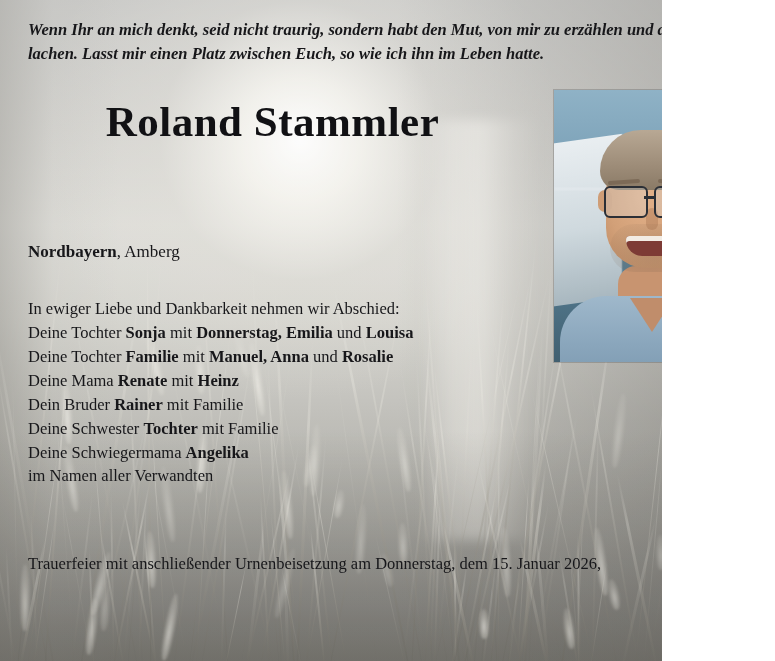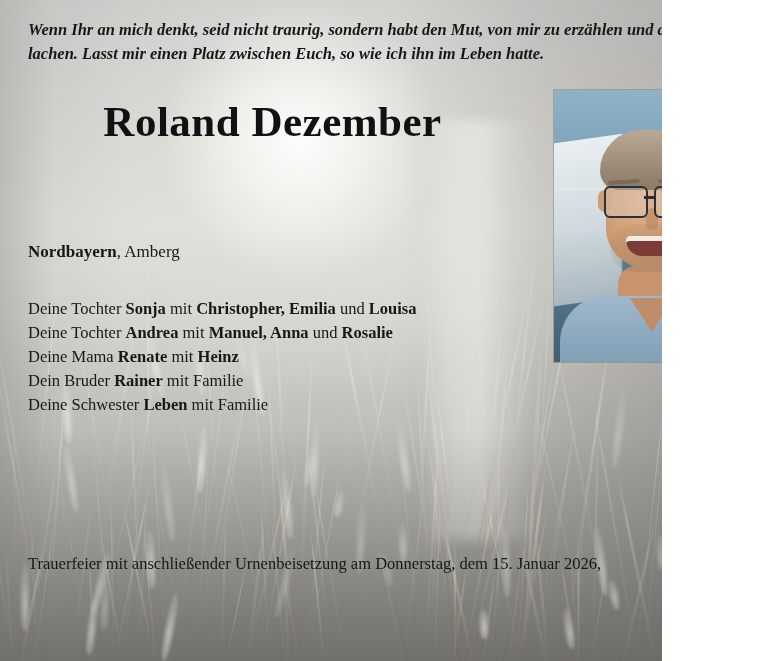--- a/index.html
+++ b/index.html
@@ -420,34 +420,37 @@
       <div class="plume" style="left: 694.011px; top: 526.012px; height: 49.2723px; opacity: 0.32; transform: rotate(-1.3deg);"></div>
       <div class="plume" style="left: 608.513px; top: 578.989px; height: 31.1861px; opacity: 0.57; transform: rotate(-11deg);"></div>
       <div class="plume" style="left: 309.813px; top: 423.743px; height: 71.7556px; opacity: 0.48; transform: rotate(2.9deg);"></div>
     </div>
   <div class="wash"></div>
 
   <div class="content">
 
     <div class="motto">Wenn Ihr an mich denkt, seid nicht traurig, sondern habt den Mut, von mir zu erzählen und auch zu lachen. Lasst mir einen Platz zwischen Euch, so wie ich ihn im Leben hatte.</div>
 
-    <div class="name">Roland Dezember</div>
+    <div class="name">Roland Stammler</div>
 
 
     <div class="places">
       <b>Nordbayern</b><span>, Amberg</span>
     </div>
 
     <div class="family">
+      <div>In ewiger Liebe und Dankbarkeit nehmen wir Abschied:</div>
       <div id="family-lines">
-          <div><span>Deine Tochter </span><b>Sonja</b><span> mit </span><b>Christopher, Emilia</b><span> und </span><b>Louisa</b></div>
-          <div><span>Deine Tochter </span><b>Andrea</b><span> mit </span><b>Manuel, Anna</b><span> und </span><b>Rosalie</b></div>
+          <div><span>Deine Tochter </span><b>Sonja</b><span> mit </span><b>Donnerstag, Emilia</b><span> und </span><b>Louisa</b></div>
+          <div><span>Deine Tochter </span><b>Familie</b><span> mit </span><b>Manuel, Anna</b><span> und </span><b>Rosalie</b></div>
           <div><span>Deine Mama </span><b>Renate</b><span> mit </span><b>Heinz</b></div>
           <div><span>Dein Bruder </span><b>Rainer</b><span> mit Familie</span></div>
-          <div><span>Deine Schwester </span><b>Leben</b><span> mit Familie</span></div>
+          <div><span>Deine Schwester </span><b>Tochter</b><span> mit Familie</span></div>
+          <div><span>Deine Schwiegermama </span><b>Angelika</b></div>
+          <div><span>im Namen aller Verwandten</span></div>
         </div>
     </div>
 
     <div class="closing">
       <div id="closing-lines">
           <div>Trauerfeier mit anschließender Urnenbeisetzung am Donnerstag, dem 15. Januar 2026,</div>
         </div>
     </div>
 
     <div class="portrait">

